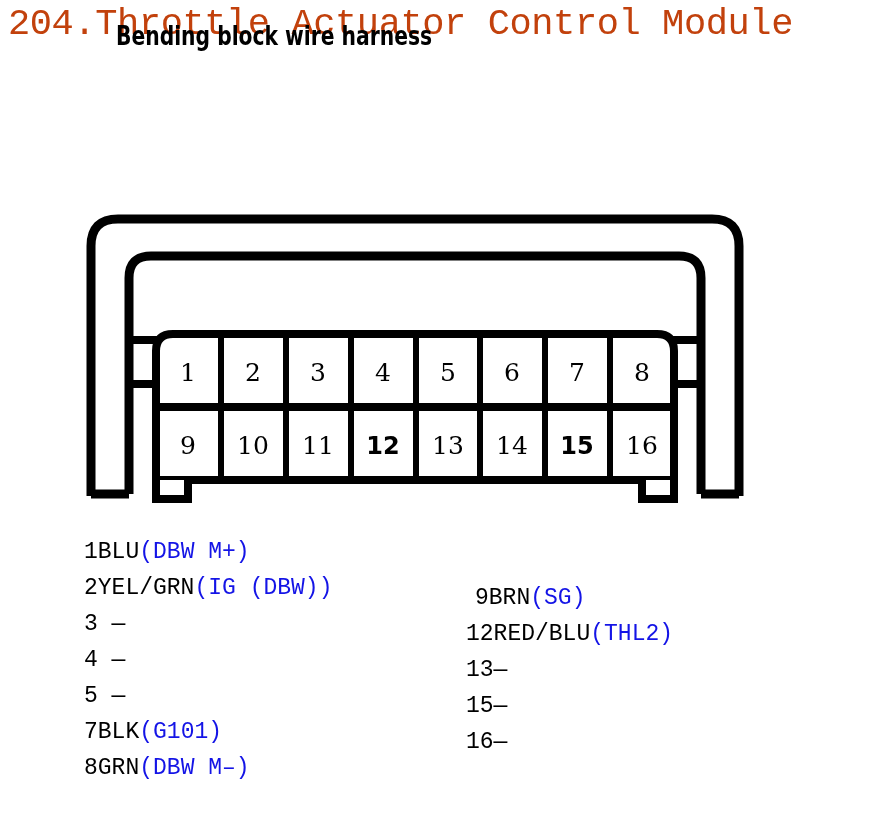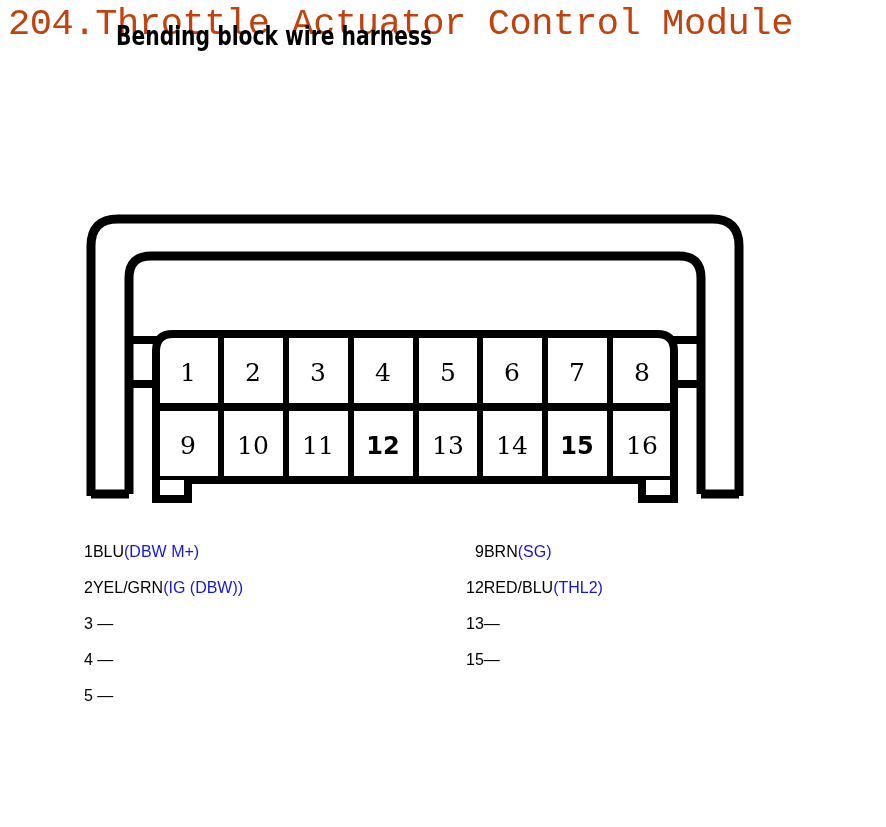--- a/index.html
+++ b/index.html
@@ -84,34 +84,34 @@
     position: absolute;
     top: 0;
   }
   #legend-col-left  { left: 84px; }
   #legend-col-right { left: 466px; }
 
   .legend-row {
     height: 36px;
     line-height: 36px;
     white-space: nowrap;
-    font-family: Liberation Sans, sans-serif;
-    font-size: 16px;
+    font-family: Liberation Mono, monospace;
+    font-size: 23px;
     color: #000000;
   }
   .legend-row .pin {
     font-weight: 400;
   }
   .legend-row .sig {
     color: #1414e6;
   }
   .legend-row .dash {
     letter-spacing: 0;
   }
-  .indent-9 { padding-left: 9px; }
+  .indent-9 { padding-left: 9px; margin-top: 46px; }
 </style>
 </head>
 <body>
 
 <div id="title-area">
   <div id="title-main">204.Throttle Actuator Control Module</div>
   <div id="title-overlay">Bending block wire harness</div>
 </div>
 
 <div id="connector-wrap">
@@ -177,29 +177,38 @@
     </div>
     <div class="legend-row">
       <span class="pin">3 </span><span class="dash">—</span>
     </div>
     <div class="legend-row">
       <span class="pin">4 </span><span class="dash">—</span>
     </div>
     <div class="legend-row">
       <span class="pin">5 </span><span class="dash">—</span>
     </div>
+    <div class="legend-row">
+      <span class="pin">7BLK</span><span class="sig">(G101)</span>
+    </div>
+    <div class="legend-row">
+      <span class="pin">8GRN</span><span class="sig">(DBW M–)</span>
+    </div>
   </div>
 
   <div class="legend-col" id="legend-col-right">
     <div class="legend-row indent-9">
       <span class="pin">9BRN</span><span class="sig">(SG)</span>
     </div>
     <div class="legend-row">
       <span class="pin">12RED/BLU</span><span class="sig">(THL2)</span>
     </div>
     <div class="legend-row">
       <span class="pin">13</span><span class="dash">—</span>
     </div>
     <div class="legend-row">
       <span class="pin">15</span><span class="dash">—</span>
     </div>
+    <div class="legend-row">
+      <span class="pin">16</span><span class="dash">—</span>
+    </div>
   </div>
 </div>
 
 </body></html>

